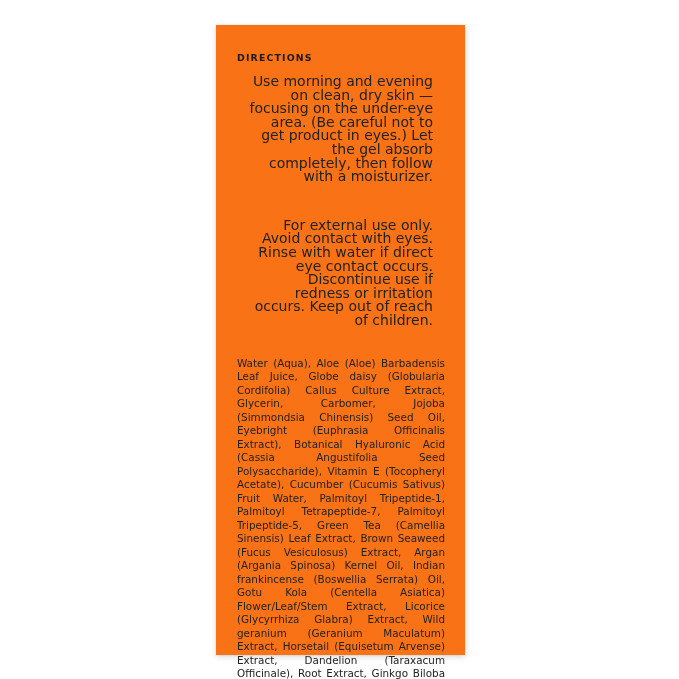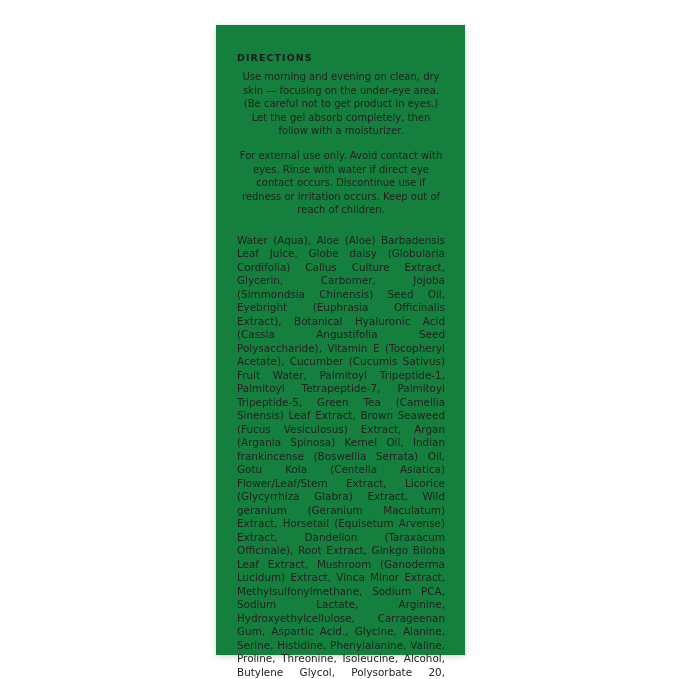--- a/index.html
+++ b/index.html
@@ -18,43 +18,43 @@
     width: 679px;
     height: 679px;
     background: #ffffff;
   }
   .panel {
     position: absolute;
     left: 216px;
     top: 25px;
     width: 249px;
     height: 630px;
-    background: #15803d;
+    background: #f97316;
     box-shadow: 0 0 0 1px rgba(0,0,0,0.03), 2px 2px 6px rgba(0,0,0,0.10), -2px 2px 6px rgba(0,0,0,0.06);
   }
   .panel-inner {
     position: absolute;
     left: 21px;
     top: 27px;
     width: 208px;
   }
   .section-heading {
     font-size: 9.4px;
     font-weight: bold;
     letter-spacing: 1.15px;
     color: #1a1a1a;
     text-transform: uppercase;
     margin: 0 0 7px 0;
   }
   .body-text {
-    font-size: 10px;
+    font-size: 14px;
     line-height: 13.6px;
     color: #222222;
-    margin: 0;
-    text-align: center;
+    margin: 12px;
+    text-align: right;
   }
   .para-gap {
     height: 11px;
   }
   .block-gap {
     height: 17px;
   }
   .ingredients-text {
     font-size: 10.4px;
     line-height: 13.5px;

